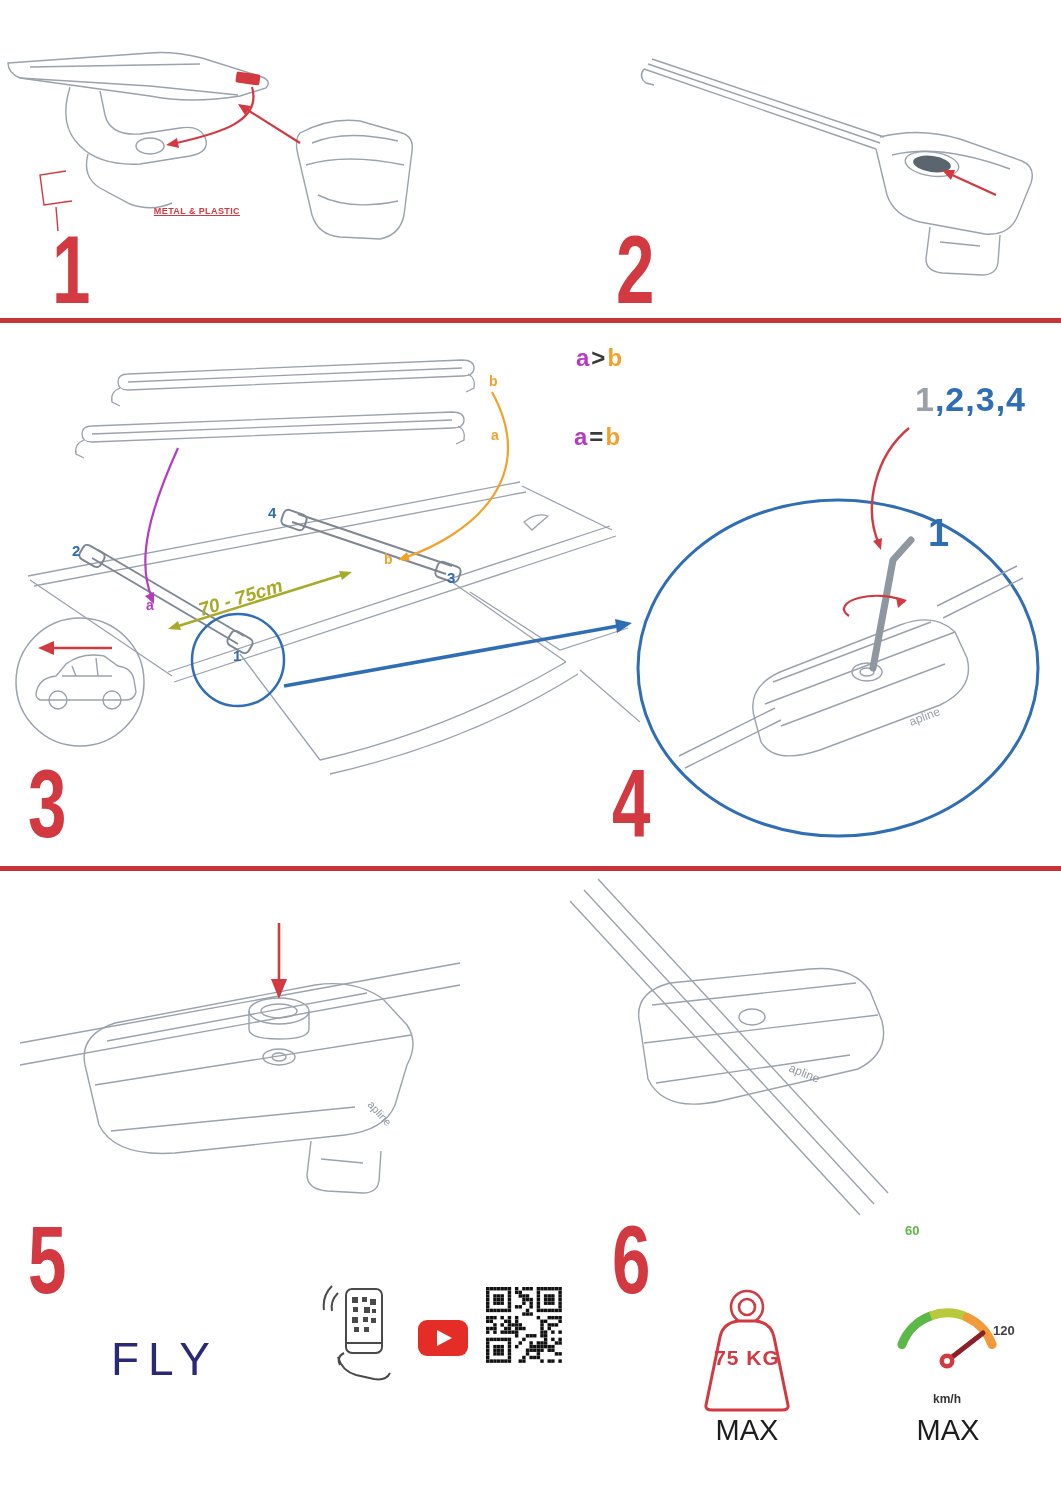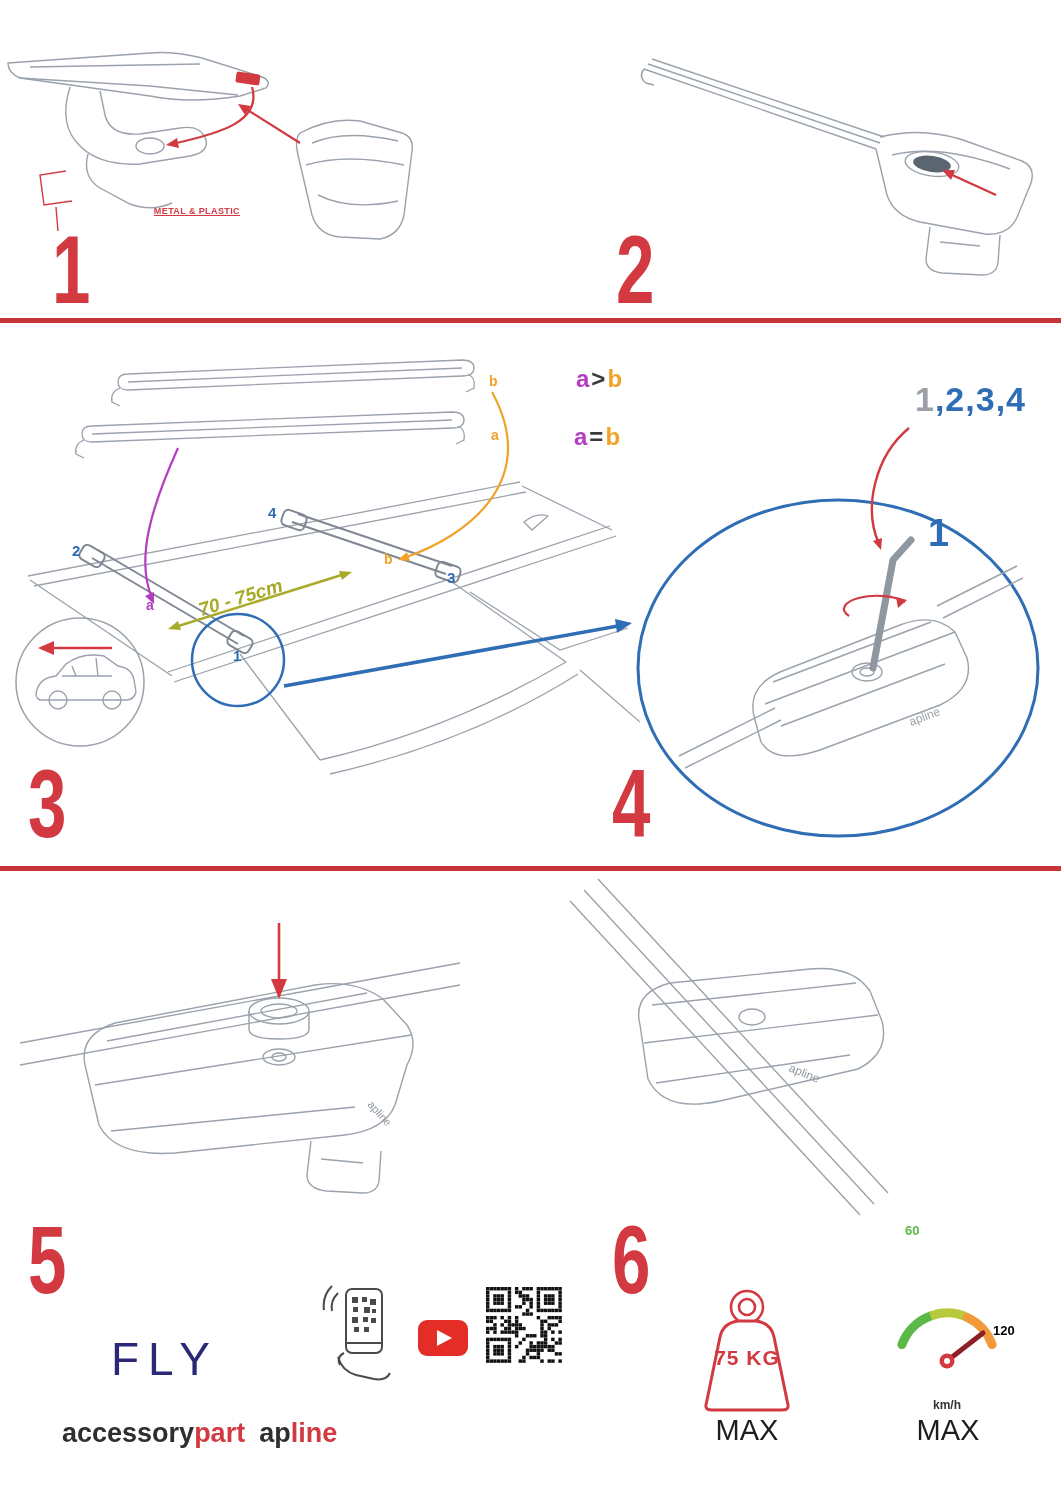--- a/index.html
+++ b/index.html
@@ -24,22 +24,22 @@
   .seq-gray{color:#9aa0a6;}
   .seq-blue{color:#2f6db5;}
   .callout1{font-size:38px;font-weight:700;color:#2f6db5;}
   .fly{color:#2b2878;font-size:46px;font-weight:500;letter-spacing:9px;text-align:center;}
   .brand{font-size:27px;font-weight:700;color:#2f2f2f;white-space:nowrap;}
   .brand .red{color:#d23940;}
   .brand .gap{margin-left:14px;}
   .kg{color:#d23940;font-weight:700;font-size:21px;text-align:center;letter-spacing:1px;}
   .max{font-size:29px;font-weight:400;color:#1d1d1d;text-align:center;}
   .sp60{color:#5cb847;font-size:13px;font-weight:700;}
-  .sp120{color:#000000;font-size:13px;font-weight:700;}
-  .kmh{color:#333333;font-size:12px;font-weight:700;text-align:center;margin-top:6px;}
+  .sp120{color:#404040;font-size:13px;font-weight:700;}
+  .kmh{color:#333333;font-size:12px;font-weight:700;text-align:center;}
   svg{display:block;}
 </style>
 </head>
 <body>
 
 <div class="page">
 
   <svg class="abs" style="left:0;top:25px" width="430" height="270" viewBox="0 0 430 270">
     <g stroke="#9aa2ac" fill="none" stroke-width="1.4">
       <path d="M8,38 L150,28 Q172,26 202,33 L262,52 Q272,56 266,63 L240,71 Q190,79 150,71 L20,53 Q8,48 8,38 Z"></path>
@@ -140,21 +140,21 @@
         <path d="M36,364 Q38,348 56,346 L66,334 Q82,322 104,326 L118,336 Q132,338 134,350 L136,362 Q134,370 126,370 L40,370 Q36,368 36,364 Z"></path>
         <path d="M62,346 L112,346"></path>
         <path d="M72,336 L76,346 M96,328 L98,346"></path>
         <circle cx="58" cy="370" r="9"></circle>
         <circle cx="112" cy="370" r="9"></circle>
       </g>
       <line x1="112" y1="318" x2="46" y2="318" stroke="#d23940" stroke-width="2.4"></line>
       <polygon fill="#d23940" points="38,318 54,311 54,325"></polygon>
     </g>
   </svg>
-  <div class="abs legend" style="left:576px;top:365px">
+  <div class="abs legend" style="left:576px;top:344px">
     <span class="lbl-purple">a</span><span class="lbl-op">&gt;</span><span class="lbl-orange">b</span>
   </div>
   <div class="abs legend" style="left:574px;top:423px">
     <span class="lbl-purple">a</span><span class="lbl-op">=</span><span class="lbl-orange">b</span>
   </div>
   <div class="abs barlbl lbl-orange" style="left:489px;top:373px">b</div>
   <div class="abs barlbl lbl-orange" style="left:491px;top:427px">a</div>
   <div class="abs poslbl lbl-blue" style="left:72px;top:542px">2</div>
   <div class="abs poslbl lbl-blue" style="left:268px;top:504px">4</div>
   <div class="abs barlbl lbl-orange" style="left:384px;top:551px">b</div>
@@ -223,23 +223,20 @@
       <path d="M112,130 L316,108"></path>
       <path d="M116,208 L310,180"></path>
       <path d="M104,168 L338,140"></path>
       <ellipse cx="212" cy="142" rx="13" ry="8"></ellipse>
     </g>
     <text x="248" y="196" font-size="12" fill="#8f97a1" transform="rotate(22 248 196)">apline</text>
   </svg>
 
   <div class="abs stepnum" style="left:28px;top:1212px">5</div>
   <div class="abs fly" style="left:90px;top:1332px;width:150px">FLY</div>
-  <div class="abs brand" style="left:62px;top:1418px">
-    <span>accessory</span><span class="red">part</span><span class="gap">ap</span><span class="red">line</span>
-  </div>
 
   <svg class="abs" style="left:322px;top:1283px" width="78" height="100" viewBox="0 0 78 100">
     <g stroke="#4a4a4a" stroke-width="2" fill="none">
       <rect x="24" y="6" width="36" height="64" rx="6"></rect>
       <path d="M24,60 L60,60"></path>
       <path d="M16,10 Q8,18 10,28"></path>
       <path d="M10,3 Q0,13 2,27"></path>
       <path d="M16,74 Q20,88 34,92 L52,96 Q64,98 68,90"></path>
       <path d="M22,70 Q14,74 18,82"></path>
     </g>

